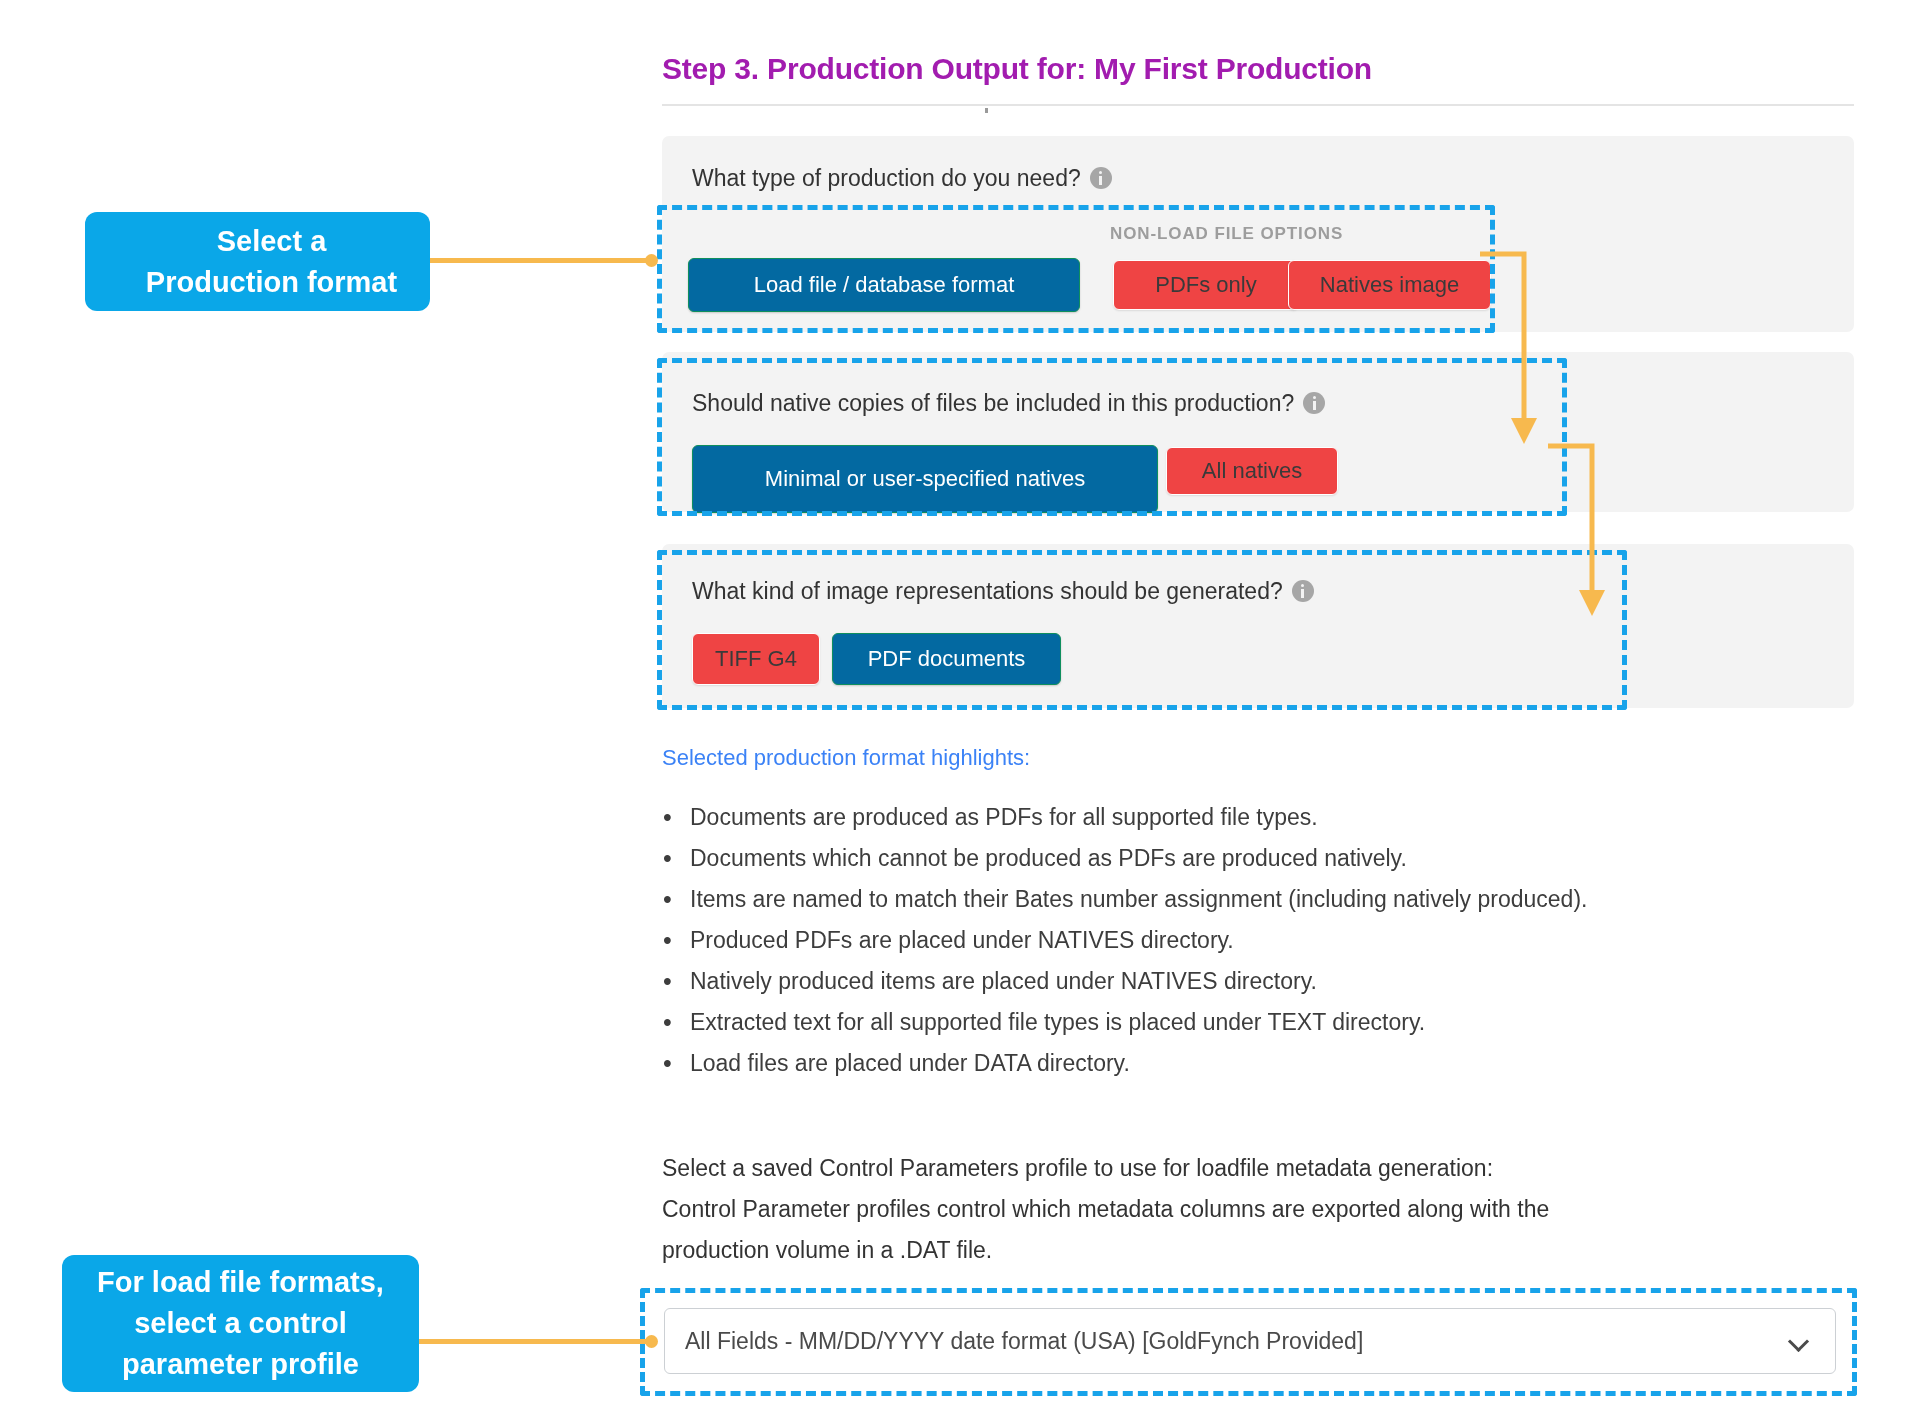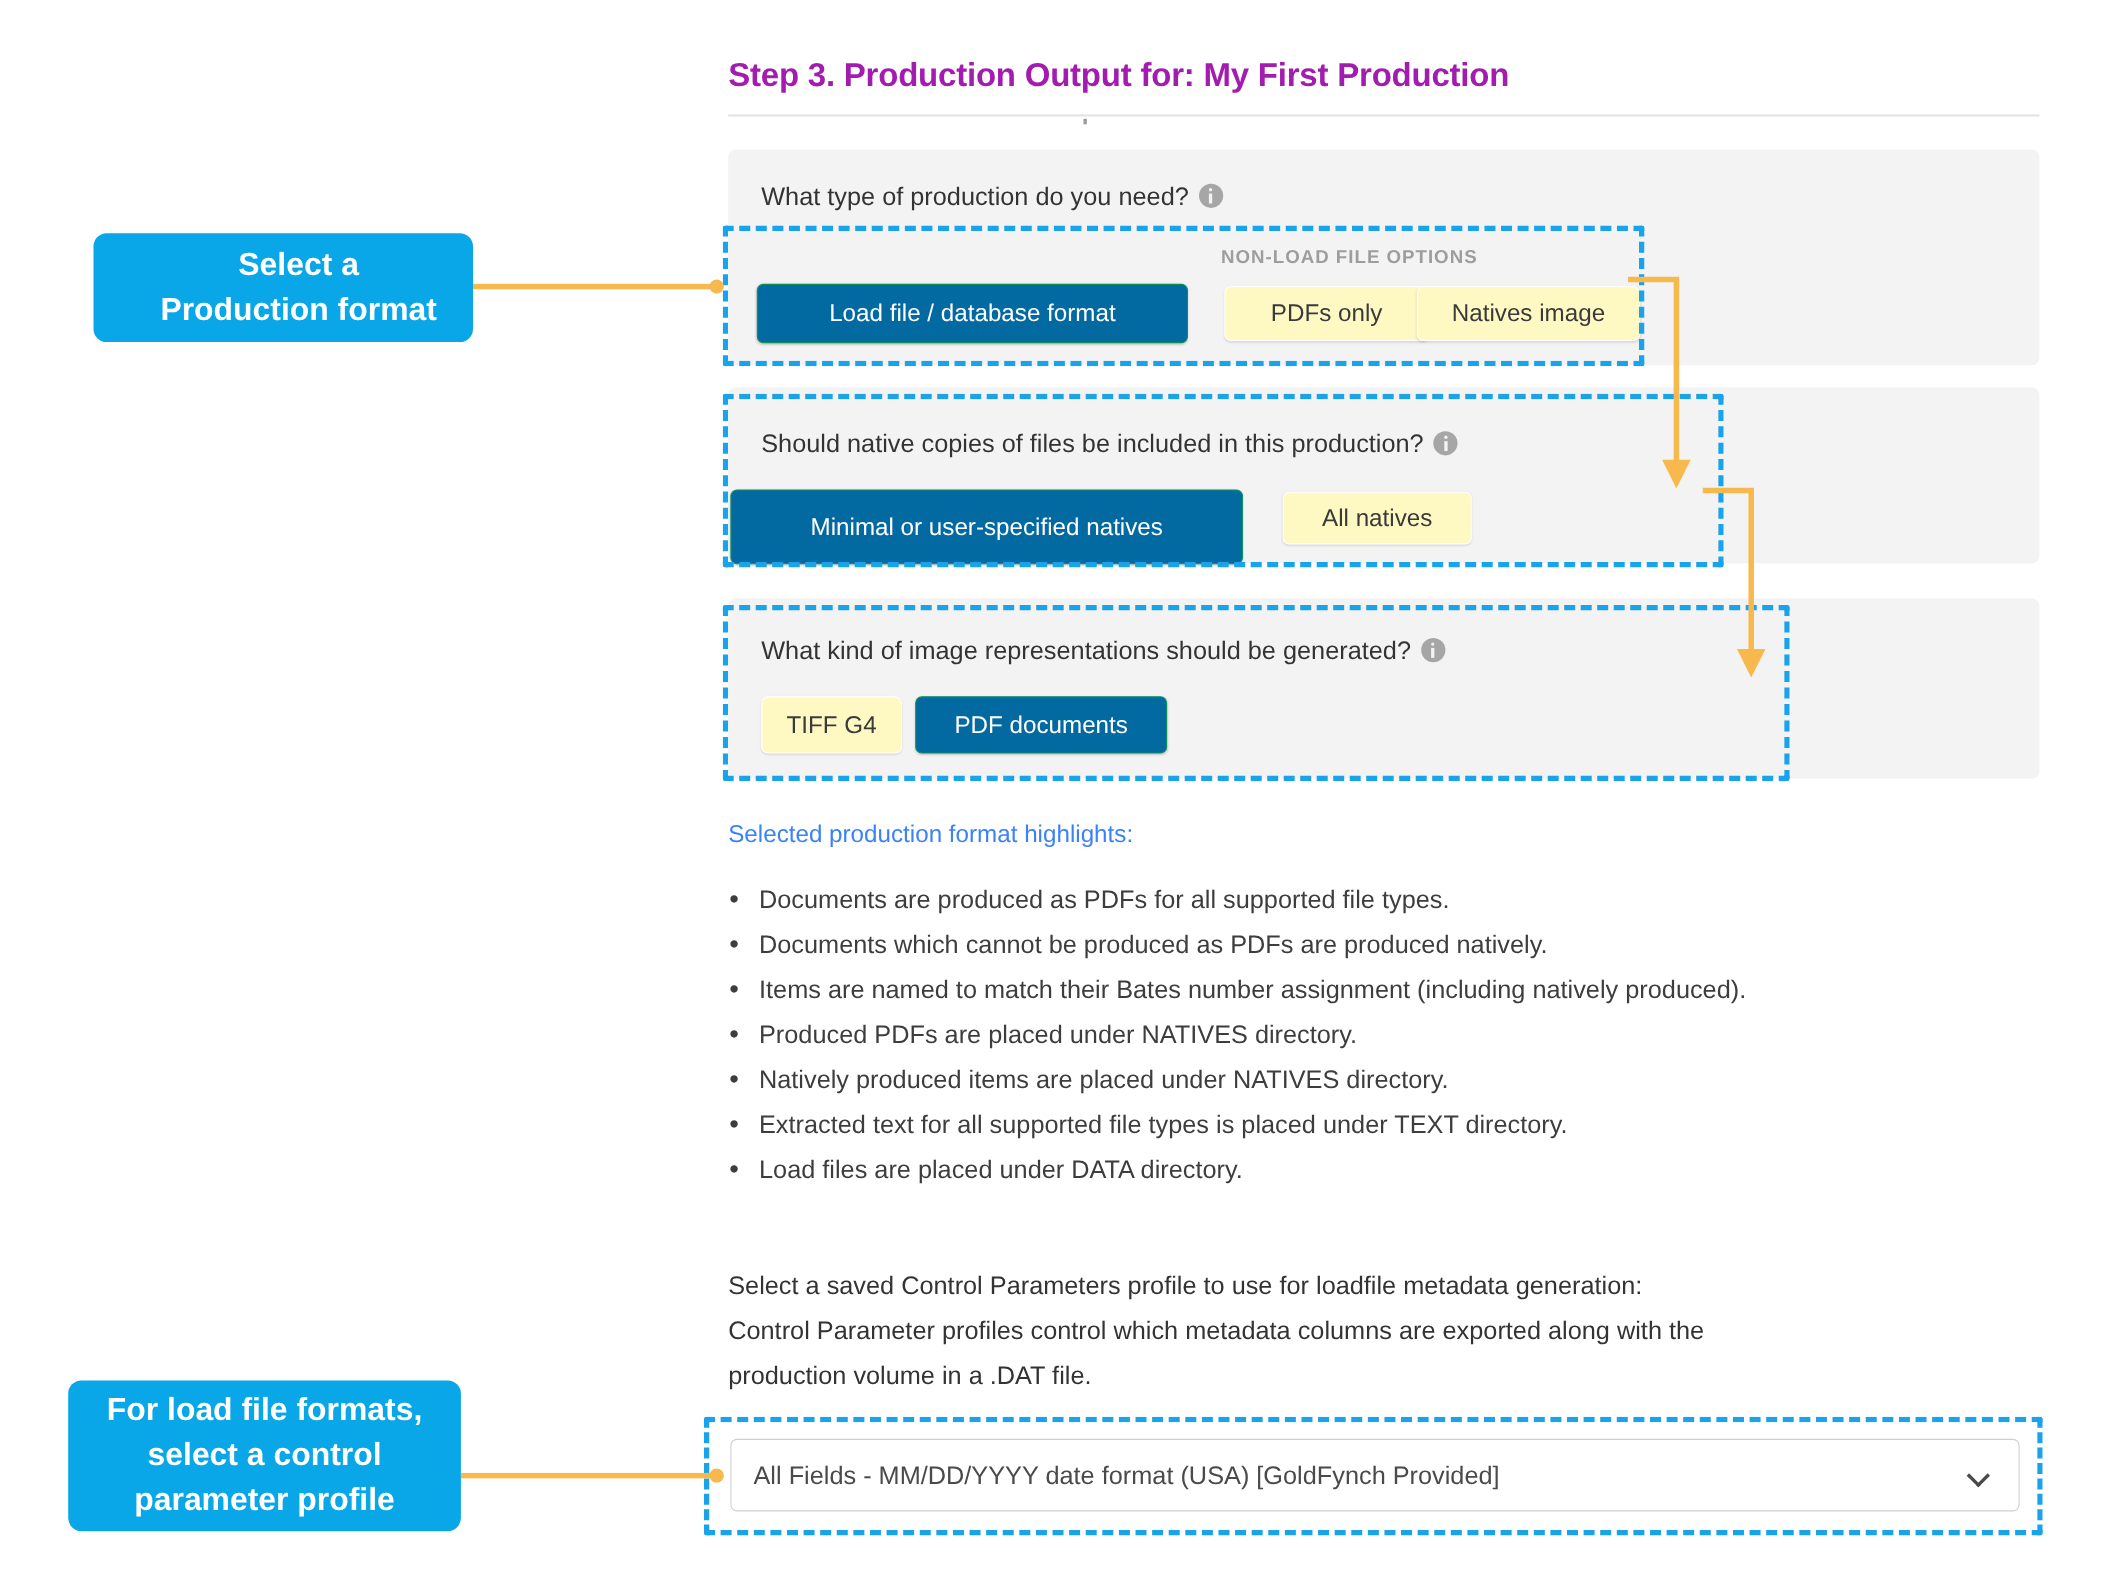--- a/index.html
+++ b/index.html
@@ -112,31 +112,31 @@
     white-space: nowrap;
     box-sizing: border-box;
   }
   .btn-primary {
     background: #0369a1;
     color: #ffffff;
     border: 1px solid #0f8f5e;
     box-shadow: 0 1px 2px rgba(0,0,0,0.18);
   }
   .btn-plain {
-    background: #fef9c3;
+    background: #ef4444;
     color: #3a3a3a;
     border: 1px solid #ffffff;
     box-shadow: 0 1px 2px rgba(0,0,0,0.10);
   }
 
   #btn-loadfile     { left: 688px;  top: 258px; width: 392px; height: 54px; }
   #btn-pdfs-only    { left: 1113px; top: 260px; width: 186px; height: 50px; }
   #btn-natives-only { left: 1288px; top: 260px; width: 203px; height: 50px; }
 
-  #btn-minimal-natives { left: 664px;  top: 445px; width: 466px; height: 68px; }
+  #btn-minimal-natives { left: 692px;  top: 445px; width: 466px; height: 68px; }
   #btn-all-natives     { left: 1166px; top: 447px; width: 172px; height: 48px; }
 
   #btn-tiff-g4      { left: 692px;  top: 633px; width: 128px; height: 52px; }
   #btn-pdf-docs     { left: 832px;  top: 633px; width: 229px; height: 52px; }
 
   .non-load-label {
     position: absolute;
     left: 1110px;
     top: 224px;
     font-size: 17px;

